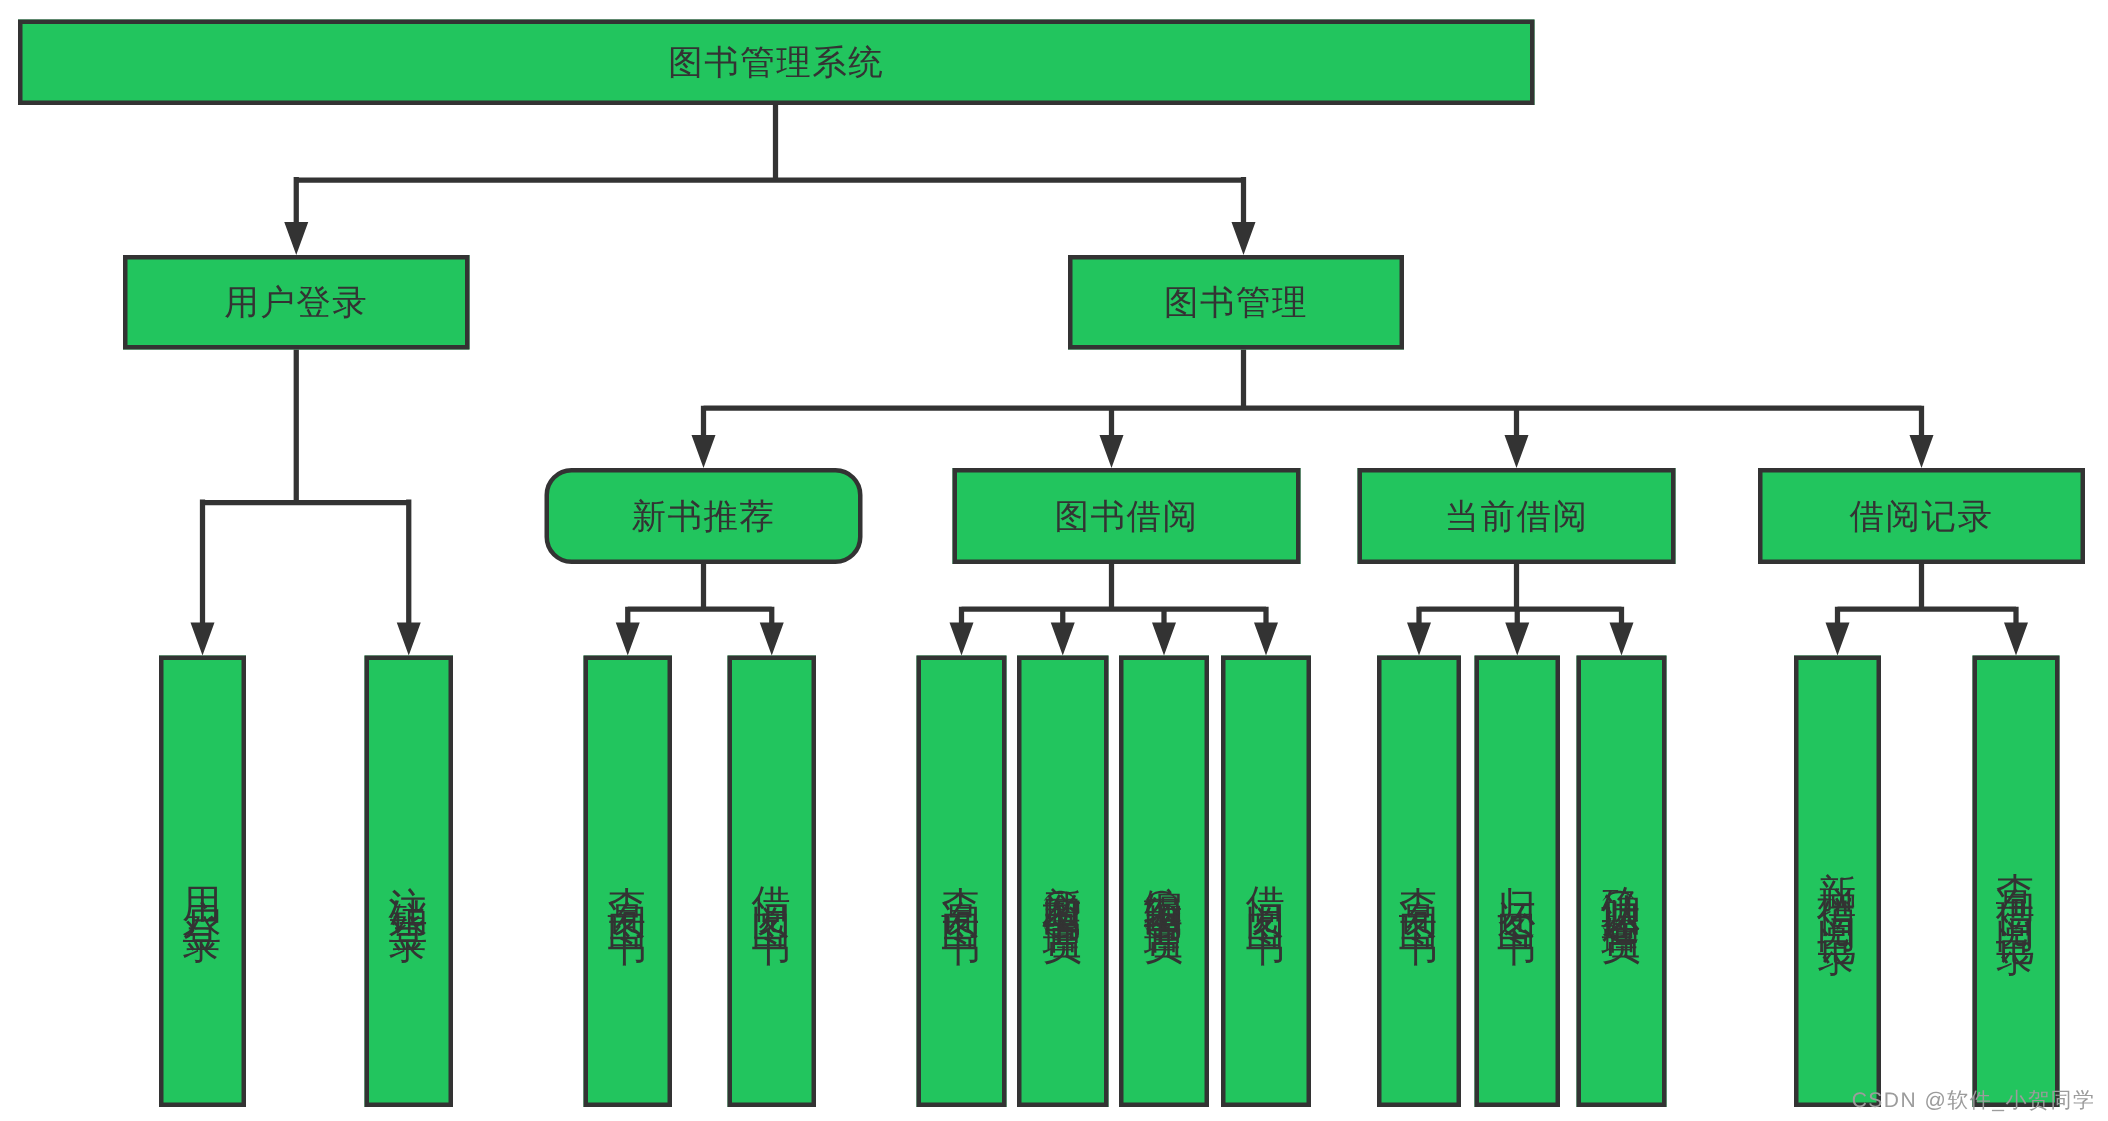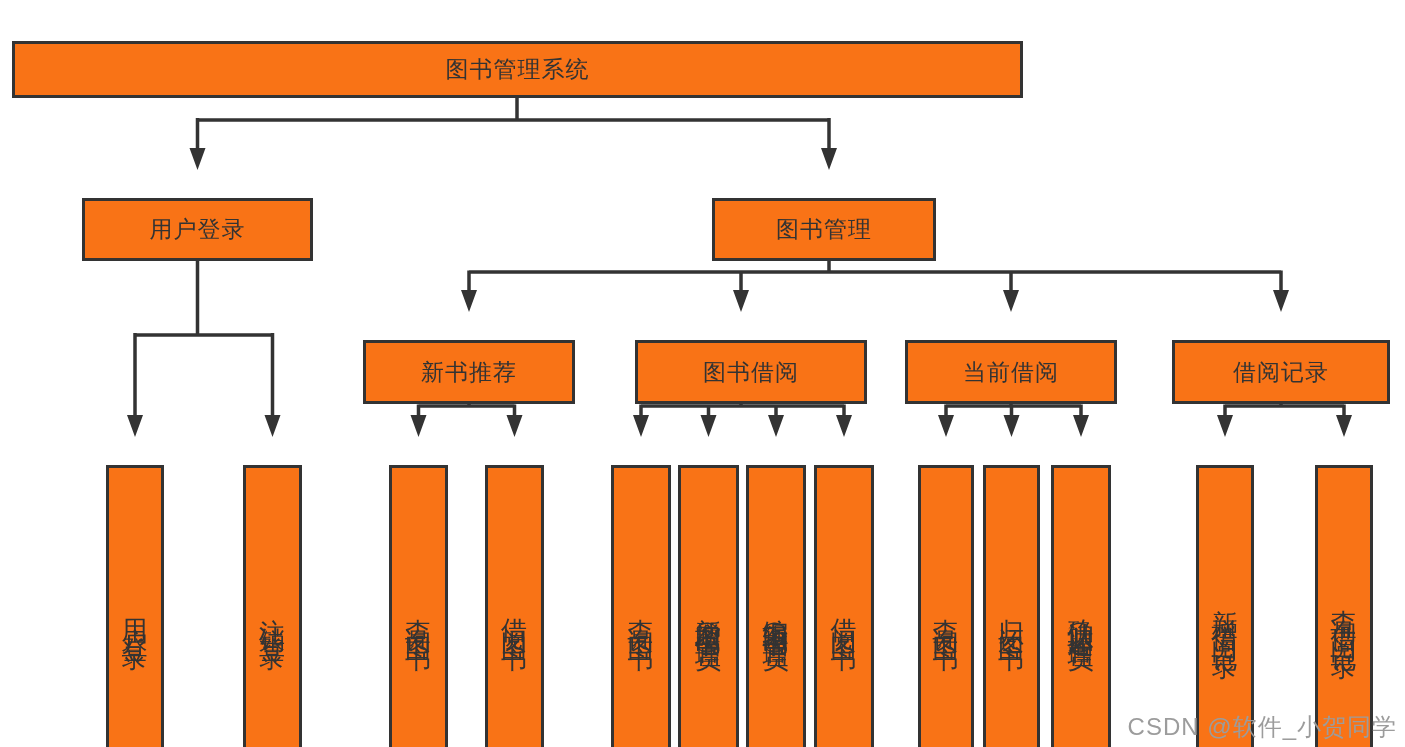--- a/index.html
+++ b/index.html
@@ -14,40 +14,39 @@
   }
   .connectors {
     position: absolute;
     left: 0; top: 0;
     width: 1405px; height: 747px;
   }
   .node {
     position: absolute;
     box-sizing: border-box;
     border: 3px solid #333333;
-    background: #f97316;
+    background: #22c55e;
     display: flex;
     align-items: center;
     justify-content: center;
     text-align: center;
-    margin-top: 28px;
   }
   .h { font-size: 23px; letter-spacing: 1px; white-space: nowrap; }
   .v {
     writing-mode: vertical-rl;
     font-size: 26px;
     letter-spacing: 9px;
     line-height: 1;
   }
   .v.tight { letter-spacing: 4px; }
   .watermark {
     position: absolute;
     right: 8px;
     bottom: 4px;
-    font-size: 24px;
+    font-size: 14px;
     color: #9c9c9c;
     letter-spacing: 1px;
     white-space: nowrap;
   }
 </style>
 </head>
 <body>
 
 <div class="canvas">
 
@@ -78,21 +77,21 @@
              M1073 415 L1089 415 L1081 437 Z
              M1217 415 L1233 415 L1225 437 Z
              M1336 415 L1352 415 L1344 437 Z"></path>
   </svg>
 
   <div class="node h" style="left:12px; top:13px; width:1011px; height:57px;">图书管理系统</div>
 
   <div class="node h" style="left:82px; top:170px; width:231px; height:63px;">用户登录</div>
   <div class="node h" style="left:712px; top:170px; width:224px; height:63px;">图书管理</div>
 
-  <div class="node h" style="left:363px; top:312px; width:212px; height:64px;">新书推荐</div>
+  <div class="node h" style="left:363px; top:312px; width:212px; height:64px;border-radius:18px;">新书推荐</div>
   <div class="node h" style="left:635px; top:312px; width:232px; height:64px;">图书借阅</div>
   <div class="node h" style="left:905px; top:312px; width:212px; height:64px;text-align:right;">当前借阅</div>
   <div class="node h" style="left:1172px; top:312px; width:218px; height:64px;">借阅记录</div>
 
   <div class="node v" style="left:106px; top:437px; width:58px; height:301px;">用户登录</div>
   <div class="node v" style="left:243px; top:437px; width:59px; height:301px;">注销登录</div>
 
   <div class="node v" style="left:389px; top:437px; width:59px; height:301px;">查询图书</div>
   <div class="node v" style="left:485px; top:437px; width:59px; height:301px;">借阅图书</div>
 

